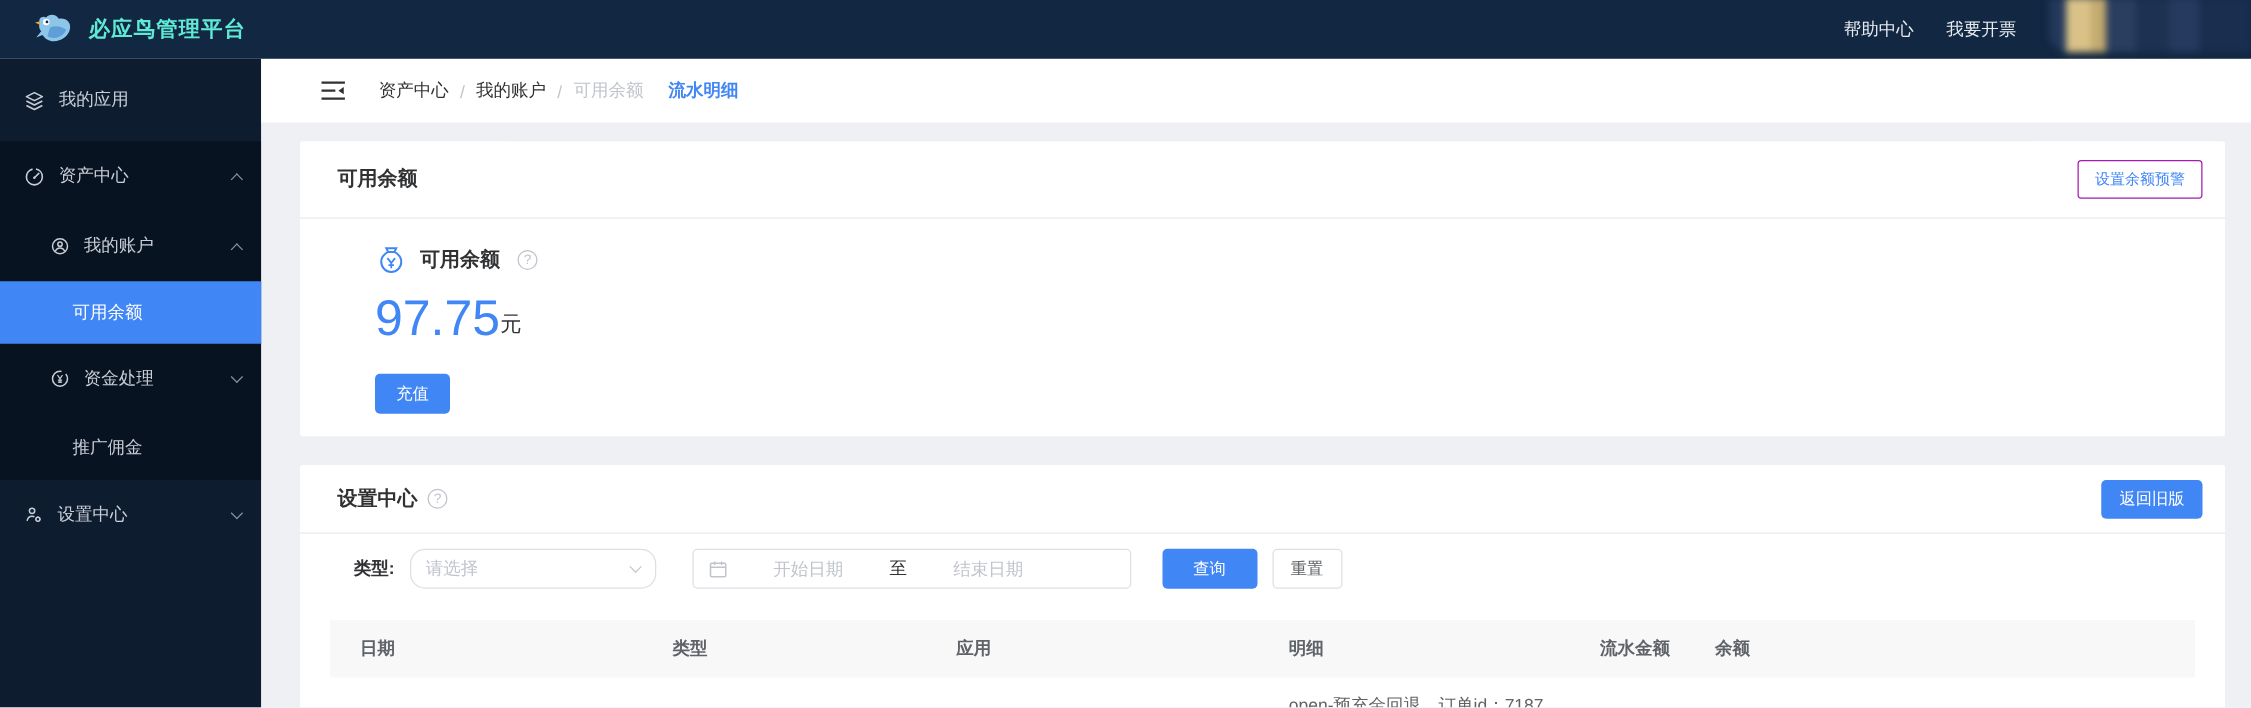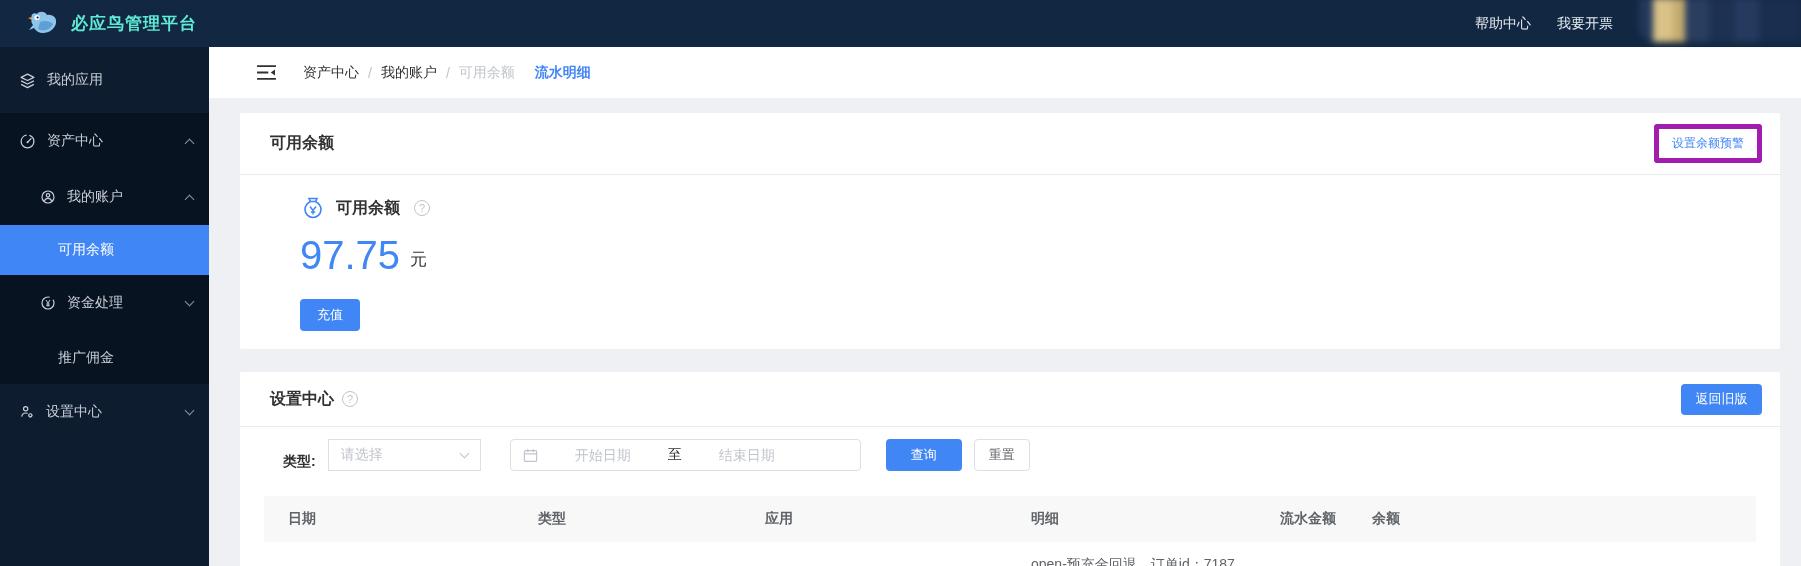--- a/index.html
+++ b/index.html
@@ -45,38 +45,38 @@
   .crumb-sep { color:#c0c4cc; }
   .crumb.current { color:#c0c4cc; }
   .back-mall { color:#4186f5; font-size:14px; font-weight:700; margin-left:20px; cursor:pointer; text-decoration:none; }
 
   .content { flex:1; padding:15px 21px 0 31px; display:flex; flex-direction:column; gap:23px; overflow:hidden; }
   .card { background:#ffffff; border-radius:2px; }
 
   
   .card-head { height:62px; display:flex; align-items:center; justify-content:space-between; padding:0 18px 0 30px; border-bottom:1px solid #e8eaec; }
   .card-title { font-size:16px; font-weight:700; color:#303133; }
-  .btn-outline { background:#ffffff; border:5px solid #a21caf; color:#4186f5; font-size:12px; padding:6px 13px; border-radius:3px; cursor:pointer; font-family:inherit; }
+  .btn-outline { background:#ffffff; border:1px solid #a21caf; color:#4186f5; font-size:12px; padding:6px 13px; border-radius:3px; cursor:pointer; font-family:inherit; }
   .bal-body { padding:20px 30px 18px 60px; }
   .bal-label-row { display:flex; align-items:center; gap:10px; }
   .bal-label { font-size:16px; font-weight:700; color:#303133; }
   .qmark { width:16px; height:16px; border:1px solid #c0c4cc; border-radius:50%; color:#c0c4cc; font-size:11px; display:inline-flex; align-items:center; justify-content:center; margin-left:4px; }
-  .amount-row { display:flex; align-items:flex-end; gap:10px; margin-top:14px; }
+  .amount-row { display:flex; align-items:flex-end; margin-top:14px; }
   .amount { font-size:40px; line-height:1; font-weight:500; color:#4186f5; }
   .amount-unit { font-size:17px; color:#303133; padding-bottom:4px; }
   .btn-primary { background:#4186f5; border:none; color:#ffffff; font-size:13px; border-radius:4px; cursor:pointer; font-family:inherit; }
   .recharge { margin-top:24px; width:60px; height:32px; }
 
   
   .flow-head { height:55px; display:flex; align-items:center; justify-content:space-between; padding:0 18px 0 30px; border-bottom:1px solid #e8eaec; }
   .flow-title-wrap { display:flex; align-items:center; }
   .invoice-btn { width:81px; height:31px; }
-  .filter-row { display:flex; align-items:flex-end; margin:12px 0 0 43px; }
+  .filter-row { display:flex; align-items:center; margin:12px 0 0 43px; }
   .filter-label { font-size:14px; font-weight:700; color:#303133; margin-right:12px; }
-  .select-box { width:153px; height:32px; border:1px solid #dcdfe6; border-radius:0; display:flex; align-items:center; padding:0 12px; cursor:pointer; background:#fff; }
+  .select-box { width:197px; height:32px; border:1px solid #dcdfe6; border-radius:12px; display:flex; align-items:center; padding:0 12px; cursor:pointer; background:#fff; }
   .select-ph { flex:1; color:#c0c4cc; font-size:14px; }
   .sel-chev { width:7px; height:7px; border-right:1.3px solid #c0c4cc; border-bottom:1.3px solid #c0c4cc; transform:rotate(45deg); margin-top:-3px; }
   .date-box { width:351px; height:32px; border:1px solid #dcdfe6; border-radius:4px; display:flex; align-items:center; padding:0 12px; margin-left:29px; background:#fff; }
   .date-box input { border:none; outline:none; width:40%; text-align:center; font-size:14px; color:#606266; font-family:inherit; background:transparent; }
   .date-box input::placeholder { color:#c0c4cc; }
   .to-label { color:#303133; font-size:14px; }
   .search-btn { width:76px; height:32px; margin-left:25px; }
   .btn-plain { width:56px; height:32px; background:#fff; border:1px solid #dcdfe6; border-radius:4px; color:#606266; font-size:13px; margin-left:12px; cursor:pointer; font-family:inherit; }
 
   table.flow { border-collapse:collapse; margin:25px 24px 0 24px; width:calc(100% - 48px); table-layout:fixed; }

